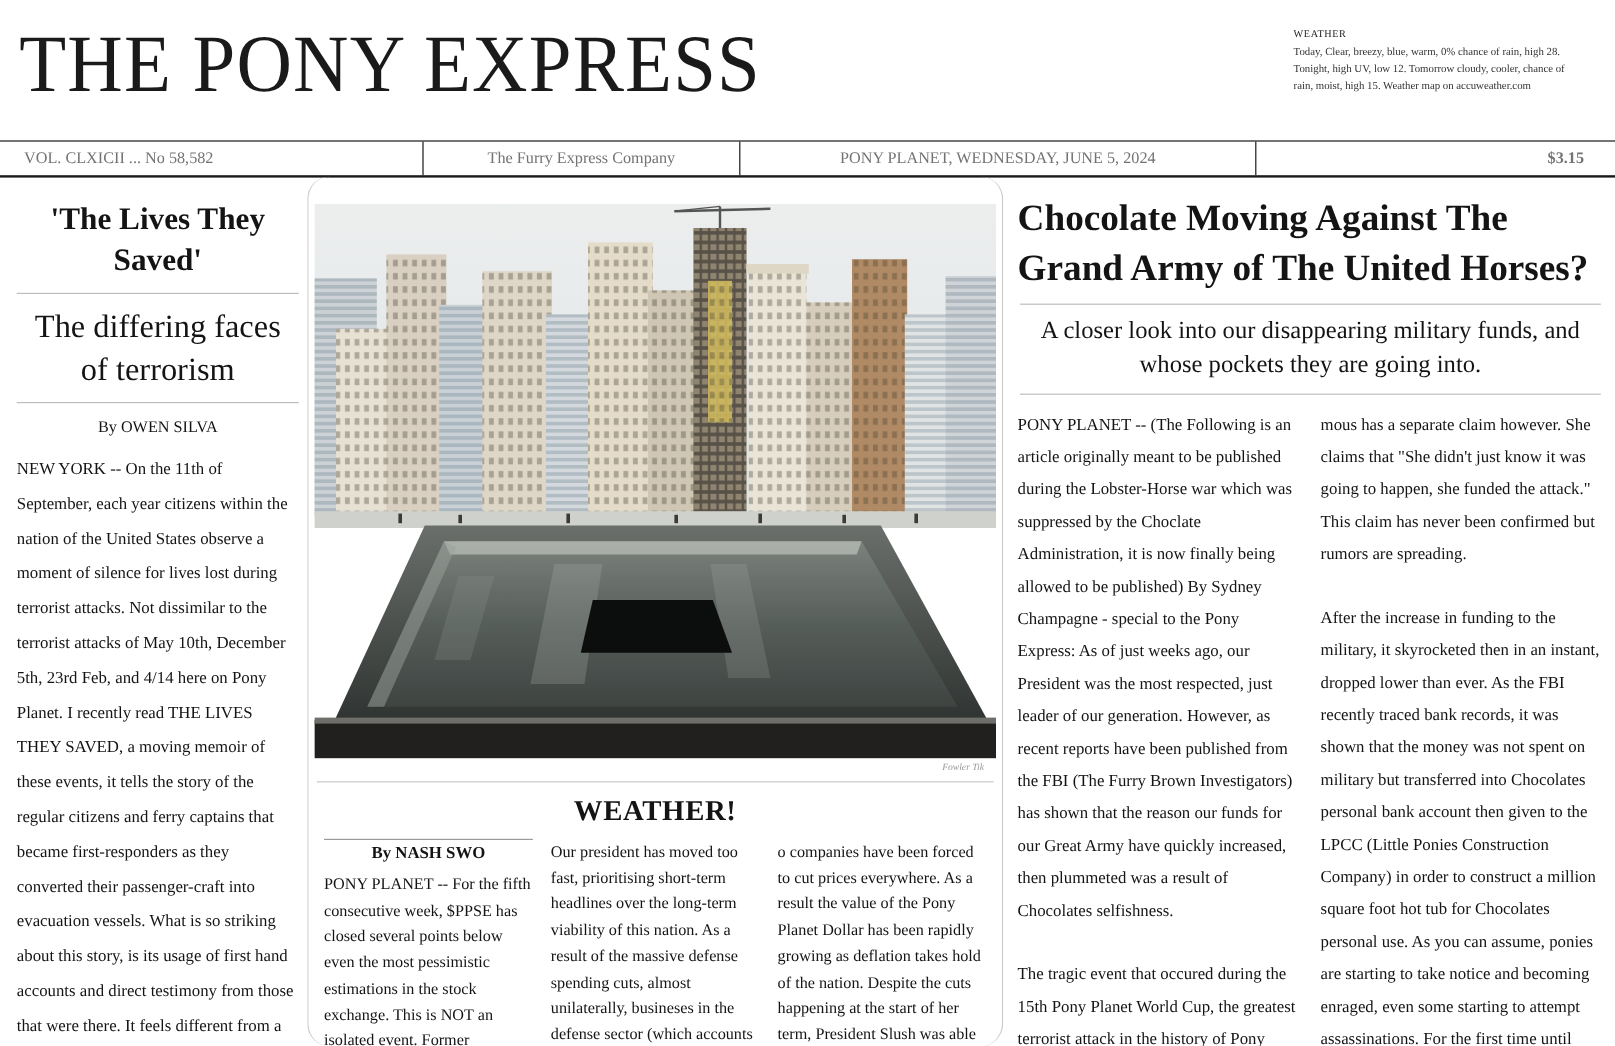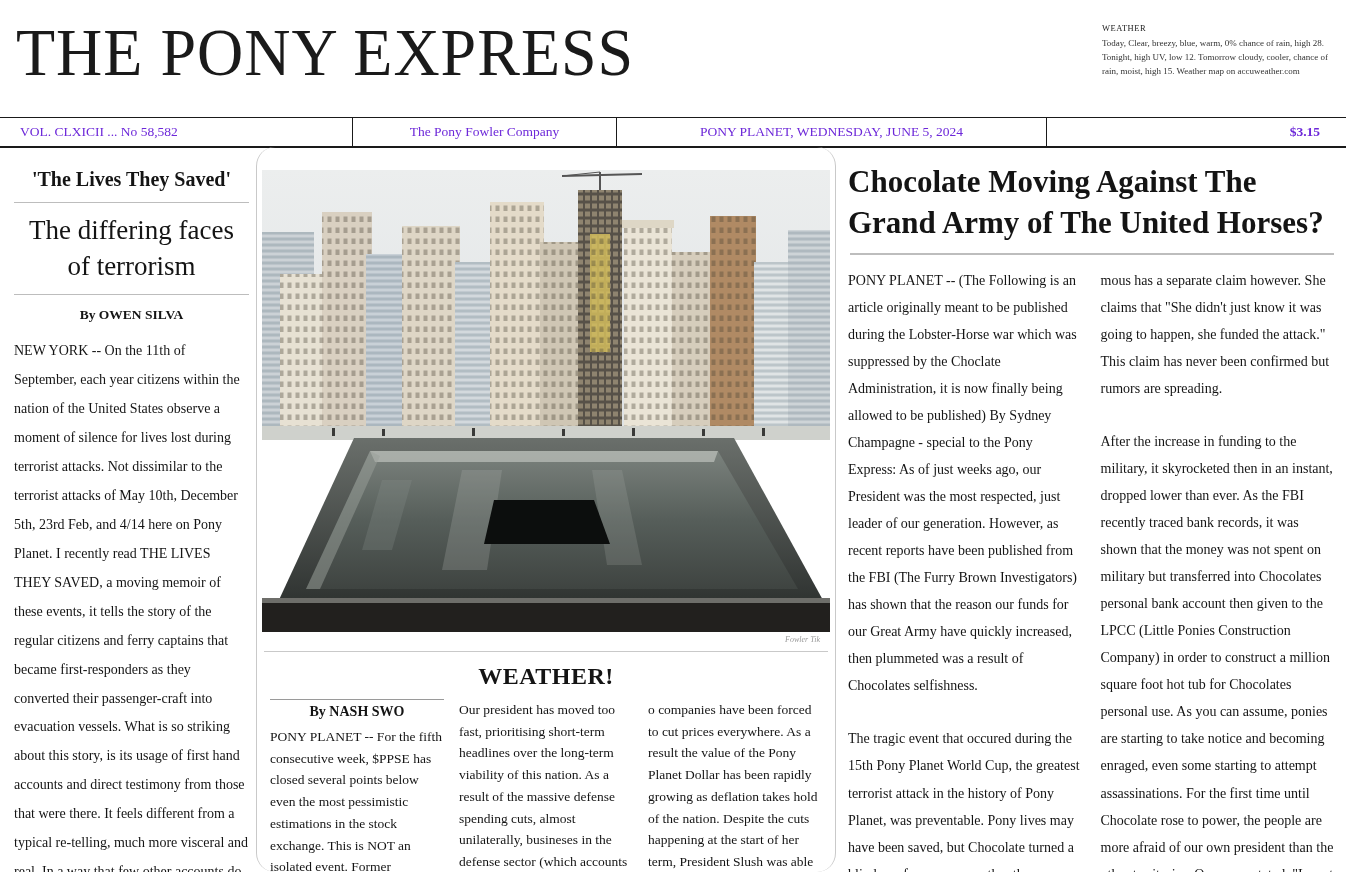--- a/index.html
+++ b/index.html
@@ -9,46 +9,46 @@
     font-family:"Liberation Serif","DejaVu Serif",serif;
   }
   
   .header{position:relative;height:117px;}
   .masthead{
     position:absolute;left:16px;top:14px;
     font-size:64px;letter-spacing:1px;font-weight:400;color:#1a1a1a;
     transform:scaleY(1.06);transform-origin:top left;white-space:nowrap;
   }
   .weather{
-    position:absolute;right:8px;top:22px;width:236px;
+    position:absolute;right:32px;top:22px;width:236px;
     font-size:9px;line-height:1.55;color:#333;
   }
   .weather .wx-label{font-size:8.5px;letter-spacing:.5px;color:#222;margin-bottom:2px;}
   
   .dateline{
     display:grid;grid-template-columns:353px 264px 430px 1fr;
     border-top:1px solid #1a1a1a;border-bottom:2px solid #1a1a1a;
-    height:28px;align-items:center;font-size:13.5px;color:#6d28d9;
+    height:28px;align-items:center;font-size:13.5px;color:#737373;
   }
   .dl-cell{height:100%;display:flex;align-items:center;}
   .dl-cell.sep{border-right:1px solid #1a1a1a;}
   .dl-vol{padding-left:20px;}
   .dl-company,.dl-date{justify-content:center;}
   .dl-price{justify-content:flex-end;padding-right:26px;font-weight:bold;}
   
   .main{position:absolute;top:147px;left:0;right:0;bottom:0;display:flex;}
   .col-left{width:256px;padding:13px 5px 0 12px;box-sizing:border-box;}
   .col-center{width:580px;border-left:1px solid #c9c9c9;border-right:1px solid #c9c9c9;
     padding:23px 5px 0 5px;box-sizing:border-box;border-radius:19px;}
   .col-right{flex:1;padding:13px 10px 0 12px;box-sizing:border-box;}
   
-  .la-headline{font-size:20px;font-weight:bold;text-align:center;line-height:1.3;margin:6px 4px 10px;}
+  .la-headline{font-size:26px;font-weight:bold;text-align:center;line-height:1.3;margin:6px 4px 10px;}
   .rule{border:none;border-top:1px solid #bdbdbd;margin:0 2px;}
   .la-subhead{font-size:27px;text-align:center;line-height:1.35;margin:9px 4px;}
-  .la-byline{font-size:13.5px;font-weight:bold;text-align:center;margin:12px 0 14px;}
+  .la-byline{font-size:13.5px;font-weight:normal;text-align:center;margin:12px 0 14px;}
   .la-body p{font-size:14px;line-height:2.07;margin:0 2px 29px;}
   
   .photo-wrap{width:568px;margin:0 auto;}
   .photo-wrap svg{display:block;}
   .photo-caption{
     text-align:right;font-size:8px;font-style:italic;color:#999;
     padding:3px 8px 7px 0;border-bottom:1px solid #c9c9c9;margin:0 2px;
   }
   .sp-headline{font-size:24px;font-weight:bold;text-align:center;margin:11px 0 9px;letter-spacing:.5px;}
   .sp-cols{display:grid;grid-template-columns:1fr 1fr 1fr;gap:15px;padding:0 8px;}
@@ -67,21 +67,21 @@
 <div class="header">
   <div class="masthead">THE PONY EXPRESS</div>
   <div class="weather">
     <div class="wx-label">WEATHER</div>
     <div>Today, Clear, breezy, blue, warm, 0% chance of rain, high 28. Tonight, high UV, low 12. Tomorrow cloudy, cooler, chance of rain, moist, high 15. Weather map on accuweather.com</div>
   </div>
 </div>
 
 <div class="dateline">
   <div class="dl-cell sep dl-vol">VOL. CLXICII ... No 58,582</div>
-  <div class="dl-cell sep dl-company">The Pony Fowler Company</div>
+  <div class="dl-cell sep dl-company">The Furry Express Company</div>
   <div class="dl-cell sep dl-date">PONY PLANET, WEDNESDAY, JUNE 5, 2024</div>
   <div class="dl-cell dl-price">$3.15</div>
 </div>
 
 <div class="main">
 
   <div class="col-left">
     <div class="la-headline">'The Lives They Saved'</div>
     <hr class="rule">
     <div class="la-subhead">The differing faces of terrorism</div>
@@ -205,20 +205,21 @@
       </div>
       <div>
         <p>o companies have been forced to cut prices everywhere. As a result the value of the Pony Planet Dollar has been rapidly growing as deflation takes hold of the nation. Despite the cuts happening at the start of her term, President Slush was able to</p>
       </div>
     </div>
   </div>
 
   <div class="col-right">
     <div class="ra-headline">Chocolate Moving Against The Grand Army of The United Horses?</div>
     <hr class="rule">
+    <div class="ra-subhead">A closer look into our disappearing military funds, and whose pockets they are going into.</div>
     <hr class="rule">
     <div class="ra-cols">
       <div>
         <p>PONY PLANET -- (The Following is an article originally meant to be published during the Lobster-Horse war which was suppressed by the Choclate Administration, it is now finally being allowed to be published) By Sydney Champagne - special to the Pony Express: As of just weeks ago, our President was the most respected, just leader of our generation. However, as recent reports have been published from the FBI (The Furry Brown Investigators) has shown that the reason our funds for our Great Army have quickly increased, then plummeted was a result of Chocolates selfishness.</p>
         <p>The tragic event that occured during the 15th Pony Planet World Cup, the greatest terrorist attack in the history of Pony Planet, was preventable. Pony lives may have been saved, but Chocolate turned a blind eye for no reason other than wanting to invoke fear. It has been leaked by a verified source that Chocolate was warned days in advance of a possible attack, and</p>
       </div>
       <div>
         <p>mous has a separate claim however. She claims that "She didn't just know it was going to happen, she funded the attack." This claim has never been confirmed but rumors are spreading.</p>
         <p>After the increase in funding to the military, it skyrocketed then in an instant, dropped lower than ever. As the FBI recently traced bank records, it was shown that the money was not spent on military but transferred into Chocolates personal bank account then given to the LPCC (Little Ponies Construction Company) in order to construct a million square foot hot tub for Chocolates personal use. As you can assume, ponies are starting to take notice and becoming enraged, even some starting to attempt assassinations. For the first time until Chocolate rose to power, the people are more afraid of our own president than the other territories. One pony stated, "I went to war with her, and now I am willing to fight against her, how the times have changed."</p>
       </div>

